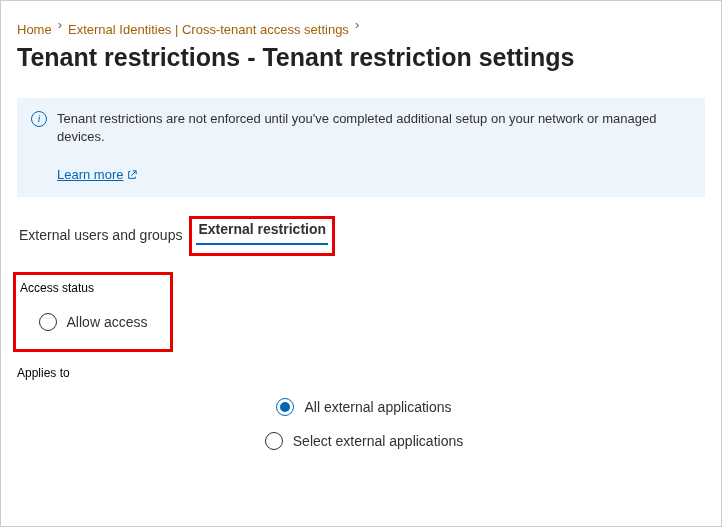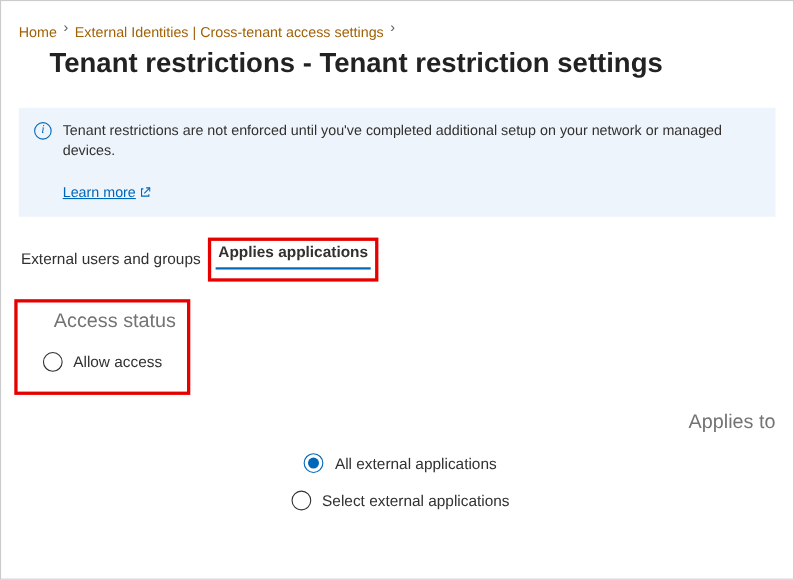--- a/index.html
+++ b/index.html
@@ -22,21 +22,20 @@
       margin-bottom: 6px;
     }
     .breadcrumb a { color: #a16207; text-decoration: none; cursor: pointer; margin-top: 11px; }
     .breadcrumb .chev { color: #605e5c; }
     h1.page-title {
       font-size: 25px;
       font-weight: 600;
       color: #222;
       margin-top: 2px;
       margin-bottom: 26px;
-      margin-left: 28px;
     }
     .info-banner {
       background: #eef4fb;
       padding: 12px 14px;
       display: flex;
       align-items: flex-start;
       gap: 10px;
       font-size: 13px;
       line-height: 1.4;
       margin-bottom: 24px;
@@ -89,24 +88,23 @@
       background: #0067b8;
     }
     .tab-highlight {
       border: 3px solid #e60000;
       padding: 2px 4px;
       margin: -5px -7px;
       display: inline-block;
     }
 
     .section-label {
-      font-size: 18px;
-      color: #737373;
+      font-size: 12px;
+      color: #000000;
       margin: 14px 0 10px 0;
-      text-align: right;
     }
     .radio-row {
       display: flex;
       align-items: center;
       gap: 10px;
       padding: 8px 0 8px 6px;
       cursor: pointer;
       font-size: 14px;
       justify-content: center;
     }
@@ -161,21 +159,21 @@
             <path d="M11 1L5 7"></path>
         </svg>
       </span>
     </a>
   </div>
 </div>
 
 <div class="tabs">
   <div class="tab">External users and groups</div>
   <span class="tab-highlight">
-    <span class="tab active">Applies applications</span>
+    <span class="tab active">External restriction</span>
   </span>
 </div>
 
 <div class="highlight-box">
   <div class="section-label">Access status</div>
   <label class="radio-row">
     <span class="radio"></span>
     <span>Allow access</span>
   </label>
 </div>

